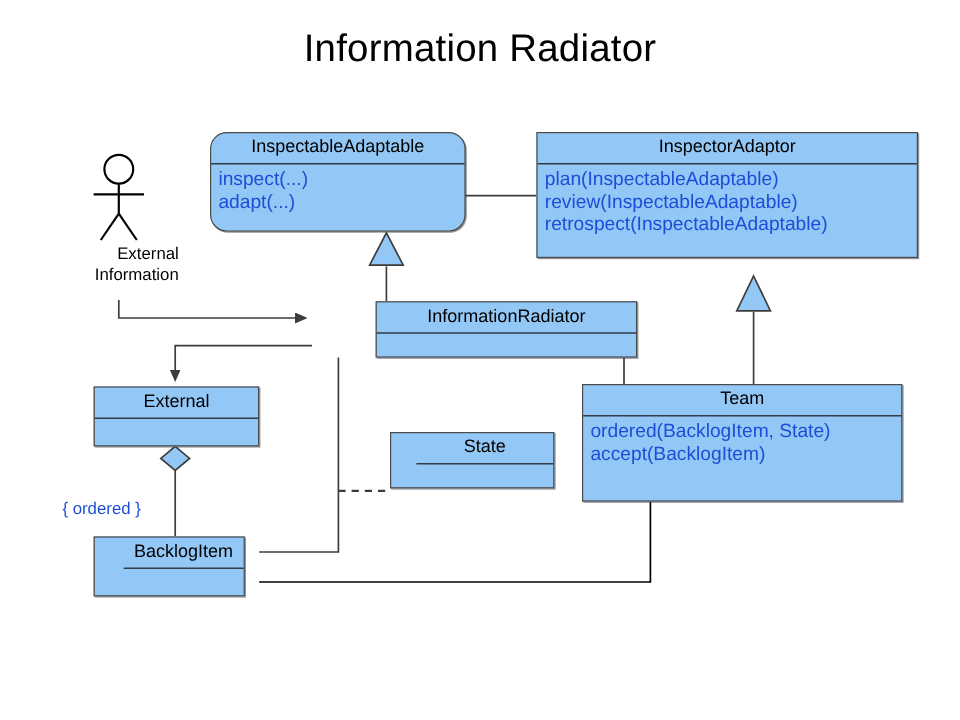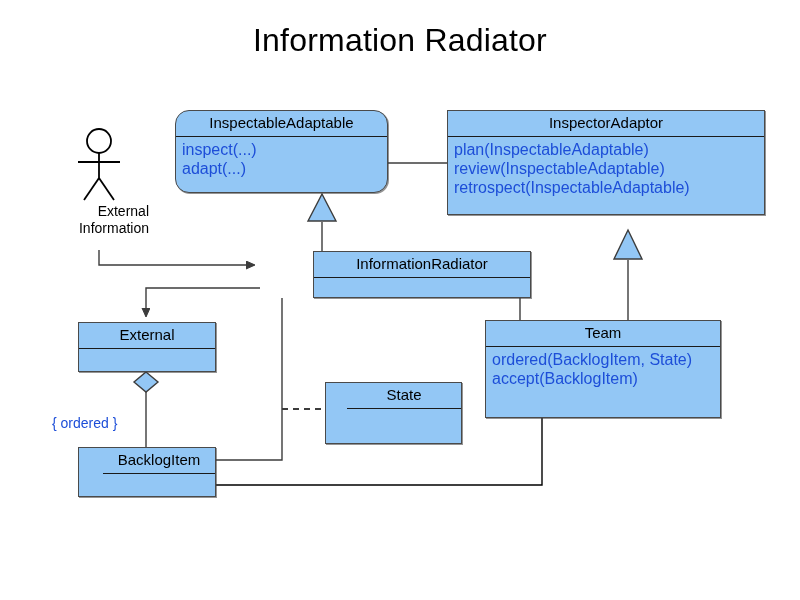--- a/index.html
+++ b/index.html
@@ -165,31 +165,31 @@
   <div class="uml-class" style="left:276px; top:251px; width:218px; height:47px;margin-left:37px;">
     <div class="uml-name">InformationRadiator</div>
     <div class="uml-ops empty"></div>
   </div>
 
   <div class="uml-class" style="left:78px; top:322px; width:138px; height:50px;">
     <div class="uml-name">External</div>
     <div class="uml-ops empty"></div>
   </div>
 
-  <div class="uml-class" style="left:325px; top:382px; width:137px; height:62px;padding-left:21px;">
+  <div class="uml-class" style="left:325px; top:360px; width:137px; height:47px;padding-left:21px;">
     <div class="uml-name">State</div>
     <div class="uml-ops empty"></div>
   </div>
 
-  <div class="uml-class" style="left:485px; top:320px; width:236px; height:98px;">
+  <div class="uml-class" style="left:485px; top:320px; width:267px; height:98px;">
     <div class="uml-name">Team</div>
     <div class="uml-ops">
       <div>ordered(BacklogItem, State)</div>
       <div>accept(BacklogItem)</div>
     </div>
   </div>
 
-  <div class="uml-class" style="left:78px; top:447px; width:138px; height:50px;padding-left:24px;">
+  <div class="uml-class" style="left:78px; top:447px; width:126px; height:50px;padding-left:24px;">
     <div class="uml-name">BacklogItem</div>
     <div class="uml-ops empty"></div>
   </div>
 
 </div>
 
 </body></html>

